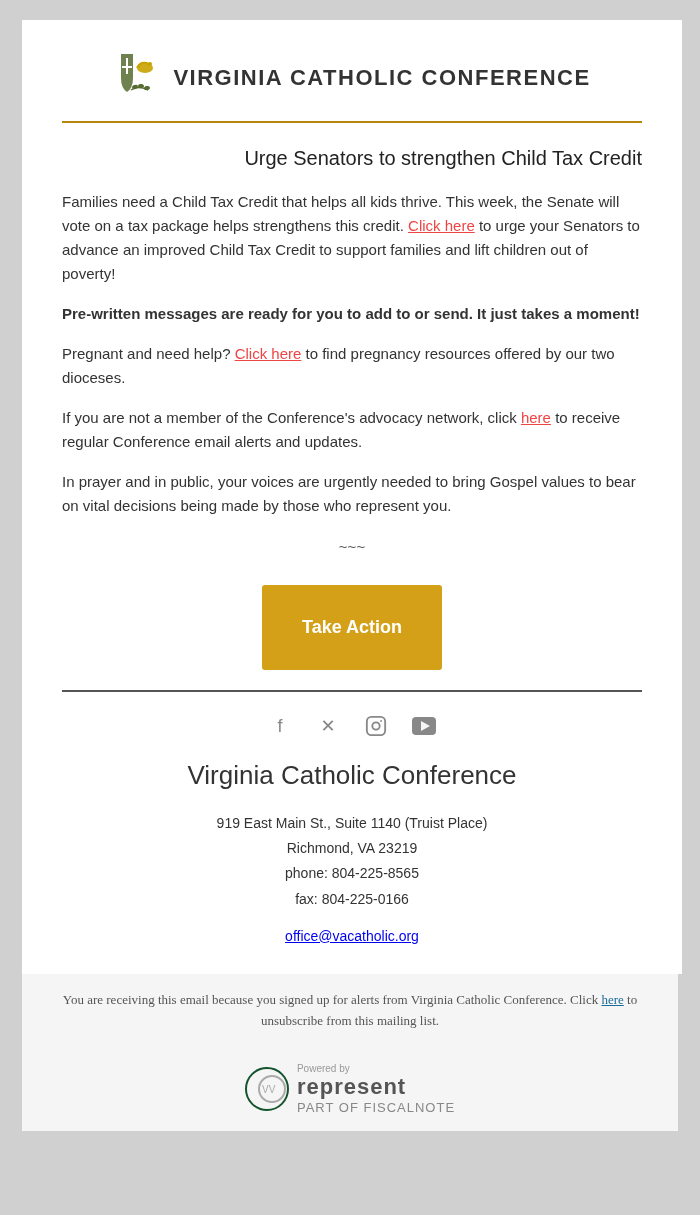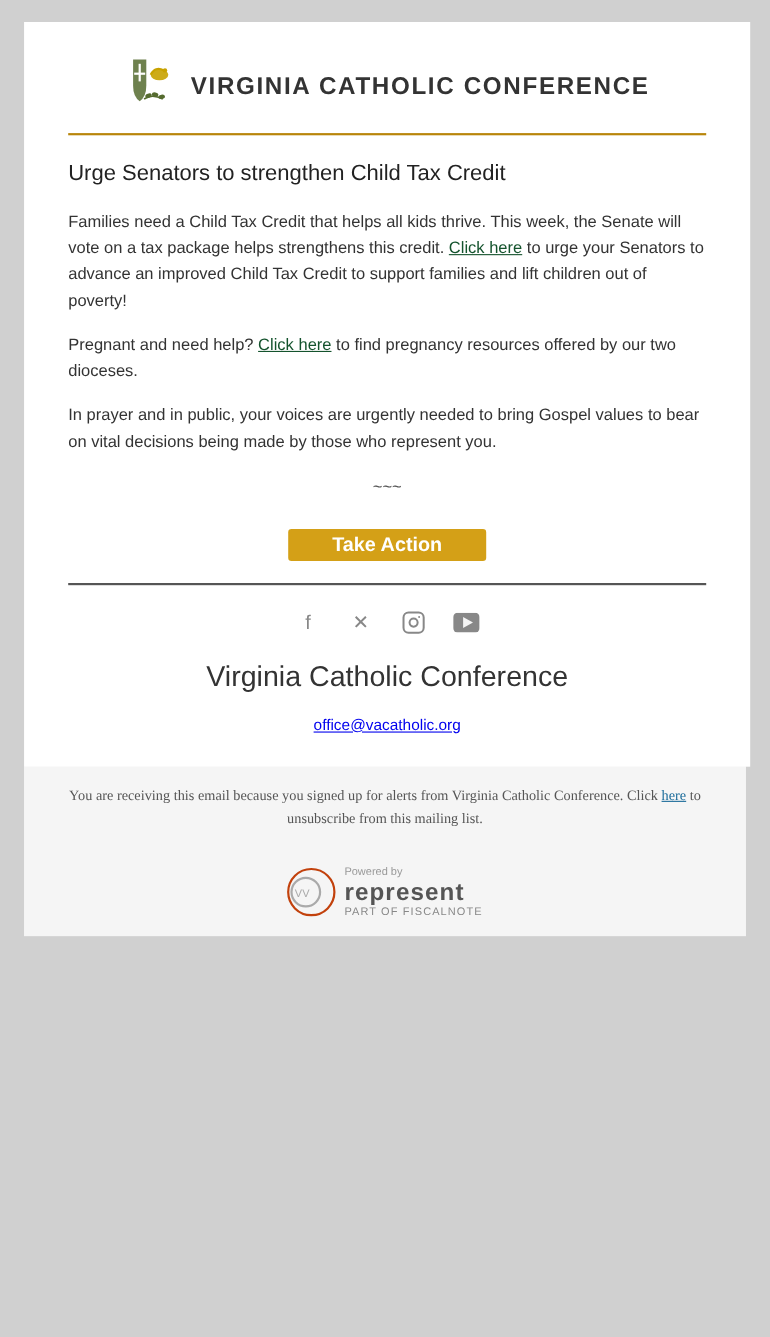--- a/index.html
+++ b/index.html
@@ -42,31 +42,31 @@
       text-transform: uppercase;
     }
     .logo-icon {
       display: flex;
       align-items: center;
       gap: 4px;
     }
     .page-title {
       font-size: 20px;
       font-weight: normal;
-      text-align: left;
+      text-align: right;
       margin-bottom: 20px;
       color: #222;
     }
     .body-text {
       margin-bottom: 16px;
       line-height: 1.6;
       color: #333;
     }
     .body-text a {
-      color: #14532d;
+      color: #ef4444;
       text-decoration: underline;
     }
     .bold-section {
       font-weight: bold;
       margin-bottom: 16px;
       line-height: 1.6;
     }
     .divider-text {
       text-align: center;
       margin: 20px 0;
@@ -74,21 +74,21 @@
       font-size: 15px;
     }
     .take-action-wrapper {
       text-align: center;
       margin: 30px 0 20px;
     }
     .take-action-btn {
       background-color: #d4a017;
       color: #fff;
       border: none;
-      padding: 4px 40px;
+      padding: 32px 40px;
       font-size: 18px;
       font-weight: bold;
       cursor: pointer;
       border-radius: 3px;
       display: inline-block;
     }
     .divider-line {
       border: none;
       border-top: 2px solid #555;
       margin: 20px 0;
@@ -147,45 +147,45 @@
       background: #f5f5f5;
     }
     .votervoice-logo {
       display: inline-flex;
       align-items: center;
       gap: 8px;
     }
     .vv-icon {
       width: 44px;
       height: 44px;
-      border: 2px solid #c2410c;
+      border: 2px solid #14532d;
       border-radius: 50%;
       display: flex;
       align-items: center;
-      justify-content: flex-start;
+      justify-content: flex-end;
       color: #aaa;
       font-size: 10px;
     }
     .vv-text {
       display: flex;
       flex-direction: column;
       align-items: flex-start;
     }
     .vv-powered {
       font-size: 10px;
       color: #999;
     }
     .vv-name {
       font-size: 22px;
       color: #555;
       font-weight: bold;
       letter-spacing: 1px;
     }
     .vv-sub {
-      font-size: 10px;
+      font-size: 13px;
       color: #888;
       letter-spacing: 1px;
     }
   </style>
 </head>
 <body>
 
 <div class="email-wrapper">
   <div class="email-container">
 
@@ -215,27 +215,33 @@
     </div>
 
     <h2 class="page-title">Urge Senators to strengthen Child Tax Credit</h2>
 
     <p class="body-text">
       <span>Families need a Child Tax Credit that helps all kids thrive. This week, the Senate will vote on a tax package helps strengthens this credit.</span>
       <a href="#">Click here</a>
       <span> to urge your Senators to advance an improved Child Tax Credit to support families and lift children out of poverty!</span>
     </p>
 
+    <p class="bold-section">Pre-written messages are ready for you to add to or send. It just takes a moment!</p>
 
     <p class="body-text">
       <span>Pregnant and need help? </span>
       <a href="#">Click here</a>
       <span> to find pregnancy resources offered by our two dioceses.</span>
     </p>
 
+    <p class="body-text">
+      <span>If you are not a member of the Conference's advocacy network, click </span>
+      <a href="#">here</a>
+      <span> to receive regular Conference email alerts and updates.</span>
+    </p>
 
     <p class="body-text">In prayer and in public, your voices are urgently needed to bring Gospel values to bear on vital decisions being made by those who represent you.</p>
 
     <p class="divider-text">~~~</p>
 
 
     <div class="take-action-wrapper">
       <button class="take-action-btn">Take Action</button>
     </div>
 
@@ -254,20 +260,26 @@
       <div class="social-icon">
         <svg width="24" height="18" viewBox="0 0 24 18" fill="#888">
           <rect x="0" y="0" width="24" height="18" rx="4" ry="4"></rect>
           <polygon points="9,4 9,14 18,9" fill="#f5f5f5"></polygon>
         </svg>
       </div>
     </div>
 
     <h2 class="footer-org-name">Virginia Catholic Conference</h2>
 
+    <div class="footer-address">
+      <div>919 East Main St., Suite 1140 (Truist Place)</div>
+      <div>Richmond, VA 23219</div>
+      <div>phone: 804-225-8565</div>
+      <div>fax: 804-225-0166</div>
+    </div>
 
     <div class="footer-email">
       <a href="#">office@vacatholic.org</a>
     </div>
 
   </div>
 
   <div class="footer-note">
     <span>You are receiving this email because you signed up for alerts from Virginia Catholic Conference. Click </span>
     <a href="#">here</a>

